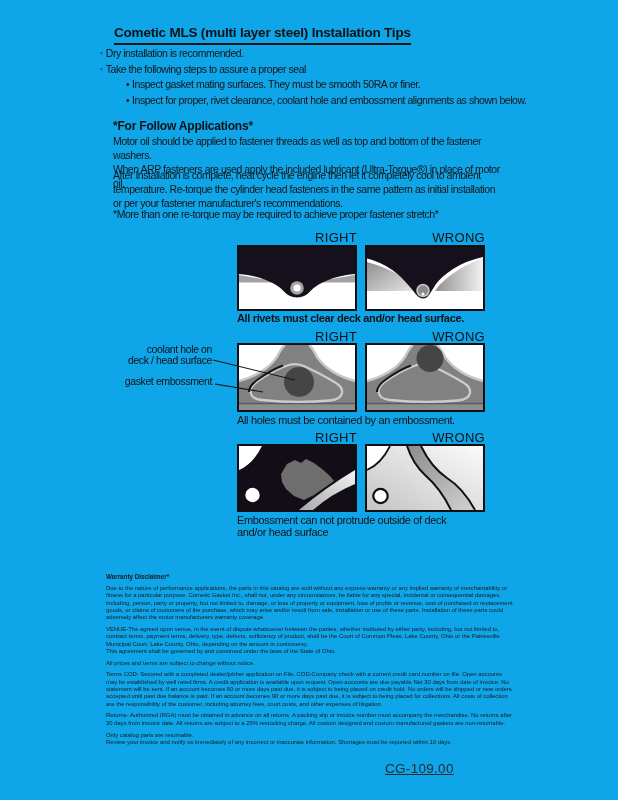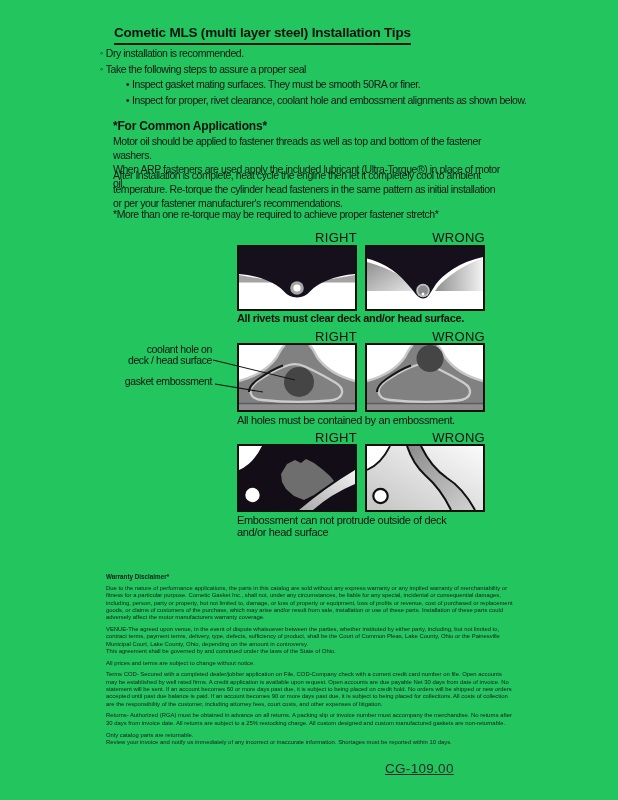--- a/index.html
+++ b/index.html
@@ -1,17 +1,17 @@
 <!DOCTYPE html>
 <html><head>
 <meta charset="utf-8">
 <style>
   html,body { margin:0; padding:0; background:#ffffff; }
   .page {
-    position:relative; width:618px; height:800px; background:#22c55e;
+    position:relative; width:618px; height:800px; background:#0ea5e9;
     font-family:"Liberation Sans", sans-serif; color:#151515; overflow:hidden;
   }
   .title {
     position:absolute; left:114px; top:25px; margin:0;
     font-size:13.5px; font-weight:700; letter-spacing:-0.2px;
     border-bottom:2px solid #141414; padding-bottom:2.5px; color:#111;
   }
   .intro { position:absolute; left:100px; top:46px; width:440px;
     font-size:10.5px; letter-spacing:-0.45px; }
   .b { line-height:14.6px; white-space:nowrap; }
@@ -64,21 +64,21 @@
 
   <h1 class="title">Cometic MLS (multi layer steel) Installation Tips</h1>
 
   <div class="intro">
     <div class="b l1">Dry installation is recommended.</div>
     <div class="b l1">Take the following steps to assure a proper seal</div>
     <div class="b l2">Inspect gasket mating surfaces.  They must be smooth 50RA or finer.</div>
     <div class="b l2">Inspect for proper, rivet clearance, coolant hole and embossment alignments as shown below.</div>
   </div>
 
-  <h2 class="diesel-h">*For Common Applications*</h2>
+  <h2 class="diesel-h">*For Follow Applications*</h2>
   <p class="body p1">Motor oil should be applied to fastener threads as well as top and bottom of the fastener washers.
 When ARP fasteners are used apply the included lubricant (Ultra-Torque®) in place of motor oil.</p>
   <p class="body p2">After Installation is complete, heat cycle the engine then let it completely cool to ambient
 temperature. Re-torque the cylinder head fasteners in the same pattern as initial installation
 or per your fastener manufacturer's recommendations.</p>
   <p class="body note">*More than one re-torque may be required to achieve proper fastener stretch*</p>
 
   <div class="flabel c1 lr1">RIGHT</div>
   <div class="flabel c2 lr1">WRONG</div>
 

